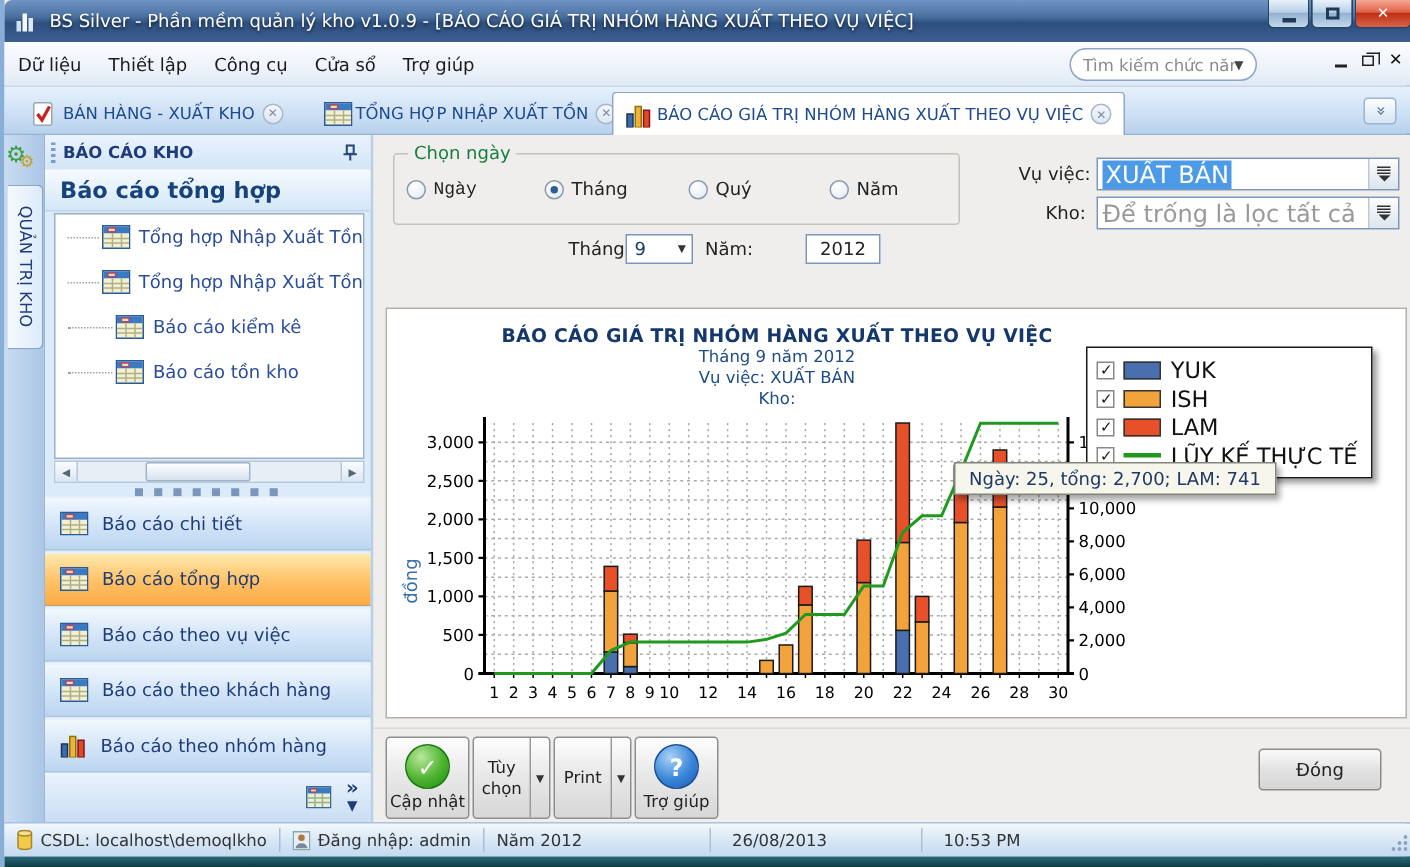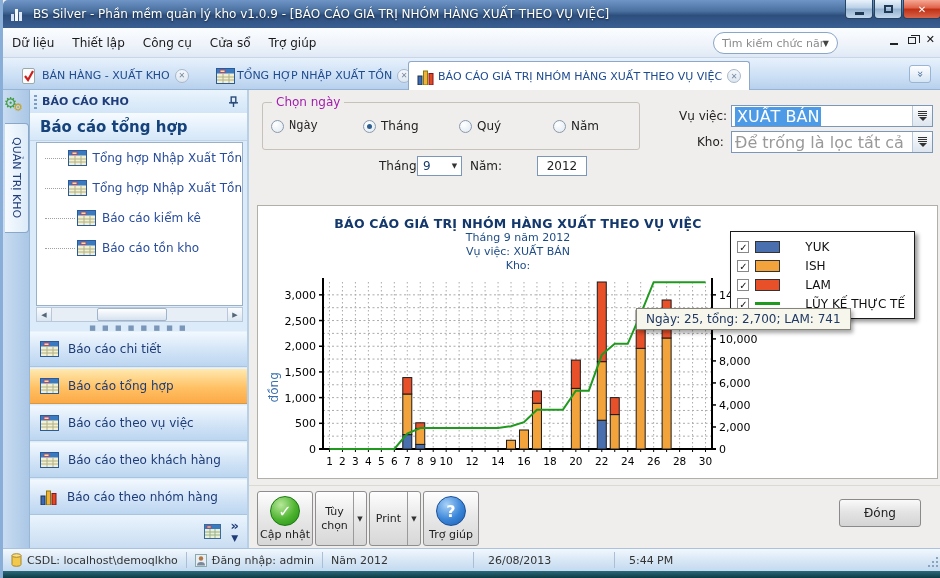--- a/index.html
+++ b/index.html
@@ -71,21 +71,21 @@
   .acc-item svg { margin:0 9px 0 10px; flex:none; }
   .acc-label { font-size:12px; color:#1e3c78; }
   .sb-bottomrow { position:absolute; left:0; top:425px; width:100%; height:33px; background:linear-gradient(180deg,#eaf4fd,#c9ddf2); display:flex; align-items:center; justify-content:flex-end; }
   .sb-btn-icon { margin-right:10px; }
   .sb-chev { margin-right:8px; font-weight:bold; color:#1f3c78; font-size:13px; line-height:10px; text-align:center; }
   .sb-chev .dn { display:block; font-size:9px; margin-top:2px; }
 
   
   .content { position:absolute; left:246px; top:90px; width:694px; height:458px; background:#f0eeec; }
   .groupbox { position:absolute; left:13px; top:12px; width:378px; height:48px; border:1px solid #c6c2ba; border-radius:3px; }
-  .groupbox-label { position:absolute; left:9px; top:-8px; background:#f0eeec; padding:0 4px; font-size:12px; color:#a21caf; }
+  .groupbox-label { position:absolute; left:9px; top:-8px; background:#f0eeec; padding:0 4px; font-size:12px; color:#15803d; }
   .radio-row { position:absolute; left:0; top:16px; width:100%; display:flex; }
   .radio { display:flex; align-items:center; gap:5px; font-size:12px; color:#222; position:absolute; }
   .radio .circ { width:13px; height:13px; border:1px solid #8a9aac; border-radius:50%; background:radial-gradient(circle at 35% 30%,#ffffff,#dfe8f0); position:relative; }
   .radio.sel .circ::after { content:""; position:absolute; left:3px; top:3px; width:5px; height:5px; border-radius:50%; background:#2c5f8f; }
   .month-row { position:absolute; left:0; top:66px; width:400px; height:22px; font-size:12px; color:#222; }
   .month-row .lbl { position:absolute; top:3px; }
   .dd { position:absolute; width:45px; height:20px; border:1px solid #7a96b8; background:#fff; display:flex; align-items:center; }
   .dd .val { flex:1; padding-left:5px; font-size:12px; color:#1a3c6e; }
   .dd .btn { width:13px; height:100%; display:flex; align-items:center; justify-content:center; font-size:7px; color:#333; }
   .txt { position:absolute; width:50px; height:20px; border:1px solid #7a96b8; background:#fff; font-size:12px; color:#222; display:flex; align-items:center; justify-content:center;margin-left:39px; }
@@ -104,21 +104,21 @@
   .chart-titles { position:absolute; left:0; top:10px; width:520px; text-align:center; }
   .chart-title { font-size:12.5px; font-weight:bold; color:#14386b; letter-spacing:.2px; }
   .chart-sub { font-size:11px; color:#1d4c86; line-height:14px; }
   .chart-sub:first-of-type { margin-top:7px; }
   .plot-svg { position:absolute; left:8px; top:68px; }
   .legend { position:absolute; right:22px; top:25px; background:#fff; border:1px solid #1a1a1a; box-shadow:3px 3px 4px rgba(0,0,0,.4); padding:5px 9px 5px 6px; z-index:4; }
   .legend-row { display:flex; align-items:center; gap:6px; height:19px; }
   .lg-check { width:12px; height:12px; border:1px solid #888; background:#fff; font-size:10px; line-height:11px; text-align:center; color:#111; font-weight:bold; }
   .lg-swatch { width:25px; height:12px; border:1px solid #333; }
   .lg-line { width:25px; height:0; border-top:3px solid #1f9a1f; }
-  .lg-label { font-size:12px; color:#111; white-space:nowrap;margin-left:19px; }
+  .lg-label { font-size:15px; color:#111; white-space:nowrap; }
   .tooltip { position:absolute; left:378px; top:102px; background:#f6f6ec; border:1px solid #84847a; box-shadow:2px 3px 4px rgba(0,0,0,.35); padding:3px 9px; font-size:12px; color:#1f3864; z-index:5; white-space:nowrap; }
 
   
   .toolbar { position:absolute; left:0; top:395px; width:100%; height:63px; border-top:1px solid #dcd8d2; }
   .tool-btn { position:absolute; top:5px; height:55px; border:1px solid #8e8e8e; border-radius:3px; background:linear-gradient(#fefefe,#e9e9e9 45%,#d7d7d7); display:flex; flex-direction:column; align-items:center; justify-content:center; font-size:11px; color:#222; }
   .icon-circle { width:30px; height:30px; border-radius:50%; display:flex; align-items:center; justify-content:center; color:#fff; font-weight:bold; font-size:16px; margin-bottom:2px; }
   .ic-green { background:radial-gradient(circle at 35% 28%,#b8e89a,#4cb32e 55%,#1f8c12); border:1px solid #1a7a10; }
   .ic-blue { background:radial-gradient(circle at 35% 28%,#a8d2f8,#3a85d8 55%,#1b5cb0); border:1px solid #1b4f98; }
   .split-btn { position:absolute; top:5px; height:55px; border:1px solid #8e8e8e; border-radius:3px; background:linear-gradient(#fefefe,#e9e9e9 45%,#d7d7d7); display:flex; align-items:stretch; }
   .split-main { flex:1; display:flex; align-items:center; justify-content:center; text-align:center; font-size:11px; color:#222; padding:0 4px; line-height:14px; }
@@ -633,17 +633,17 @@
           <circle cx="6" cy="4.5" r="2.2" fill="#b07840"></circle>
           <path d="M2 11.5 a4 3.4 0 0 1 8 0 z" fill="#7a8a9a"></path>
         </svg>
       <span>Đăng nhập: admin</span>
     </span>
     <span class="sb-sep"></span>
     <span class="sb-seg" style="width:150px">Năm 2012</span>
     <span class="sb-sep"></span>
     <span class="sb-seg" style="width:140px;padding-left:14px">26/08/2013</span>
     <span class="sb-sep"></span>
-    <span class="sb-seg" style="padding-left:14px">5:44 PM</span>
+    <span class="sb-seg" style="padding-left:14px">10:53 PM</span>
     <span class="grip"></span>
   </div>
   <div class="bottom-frame"></div>
 </div>
 
 </body></html>

